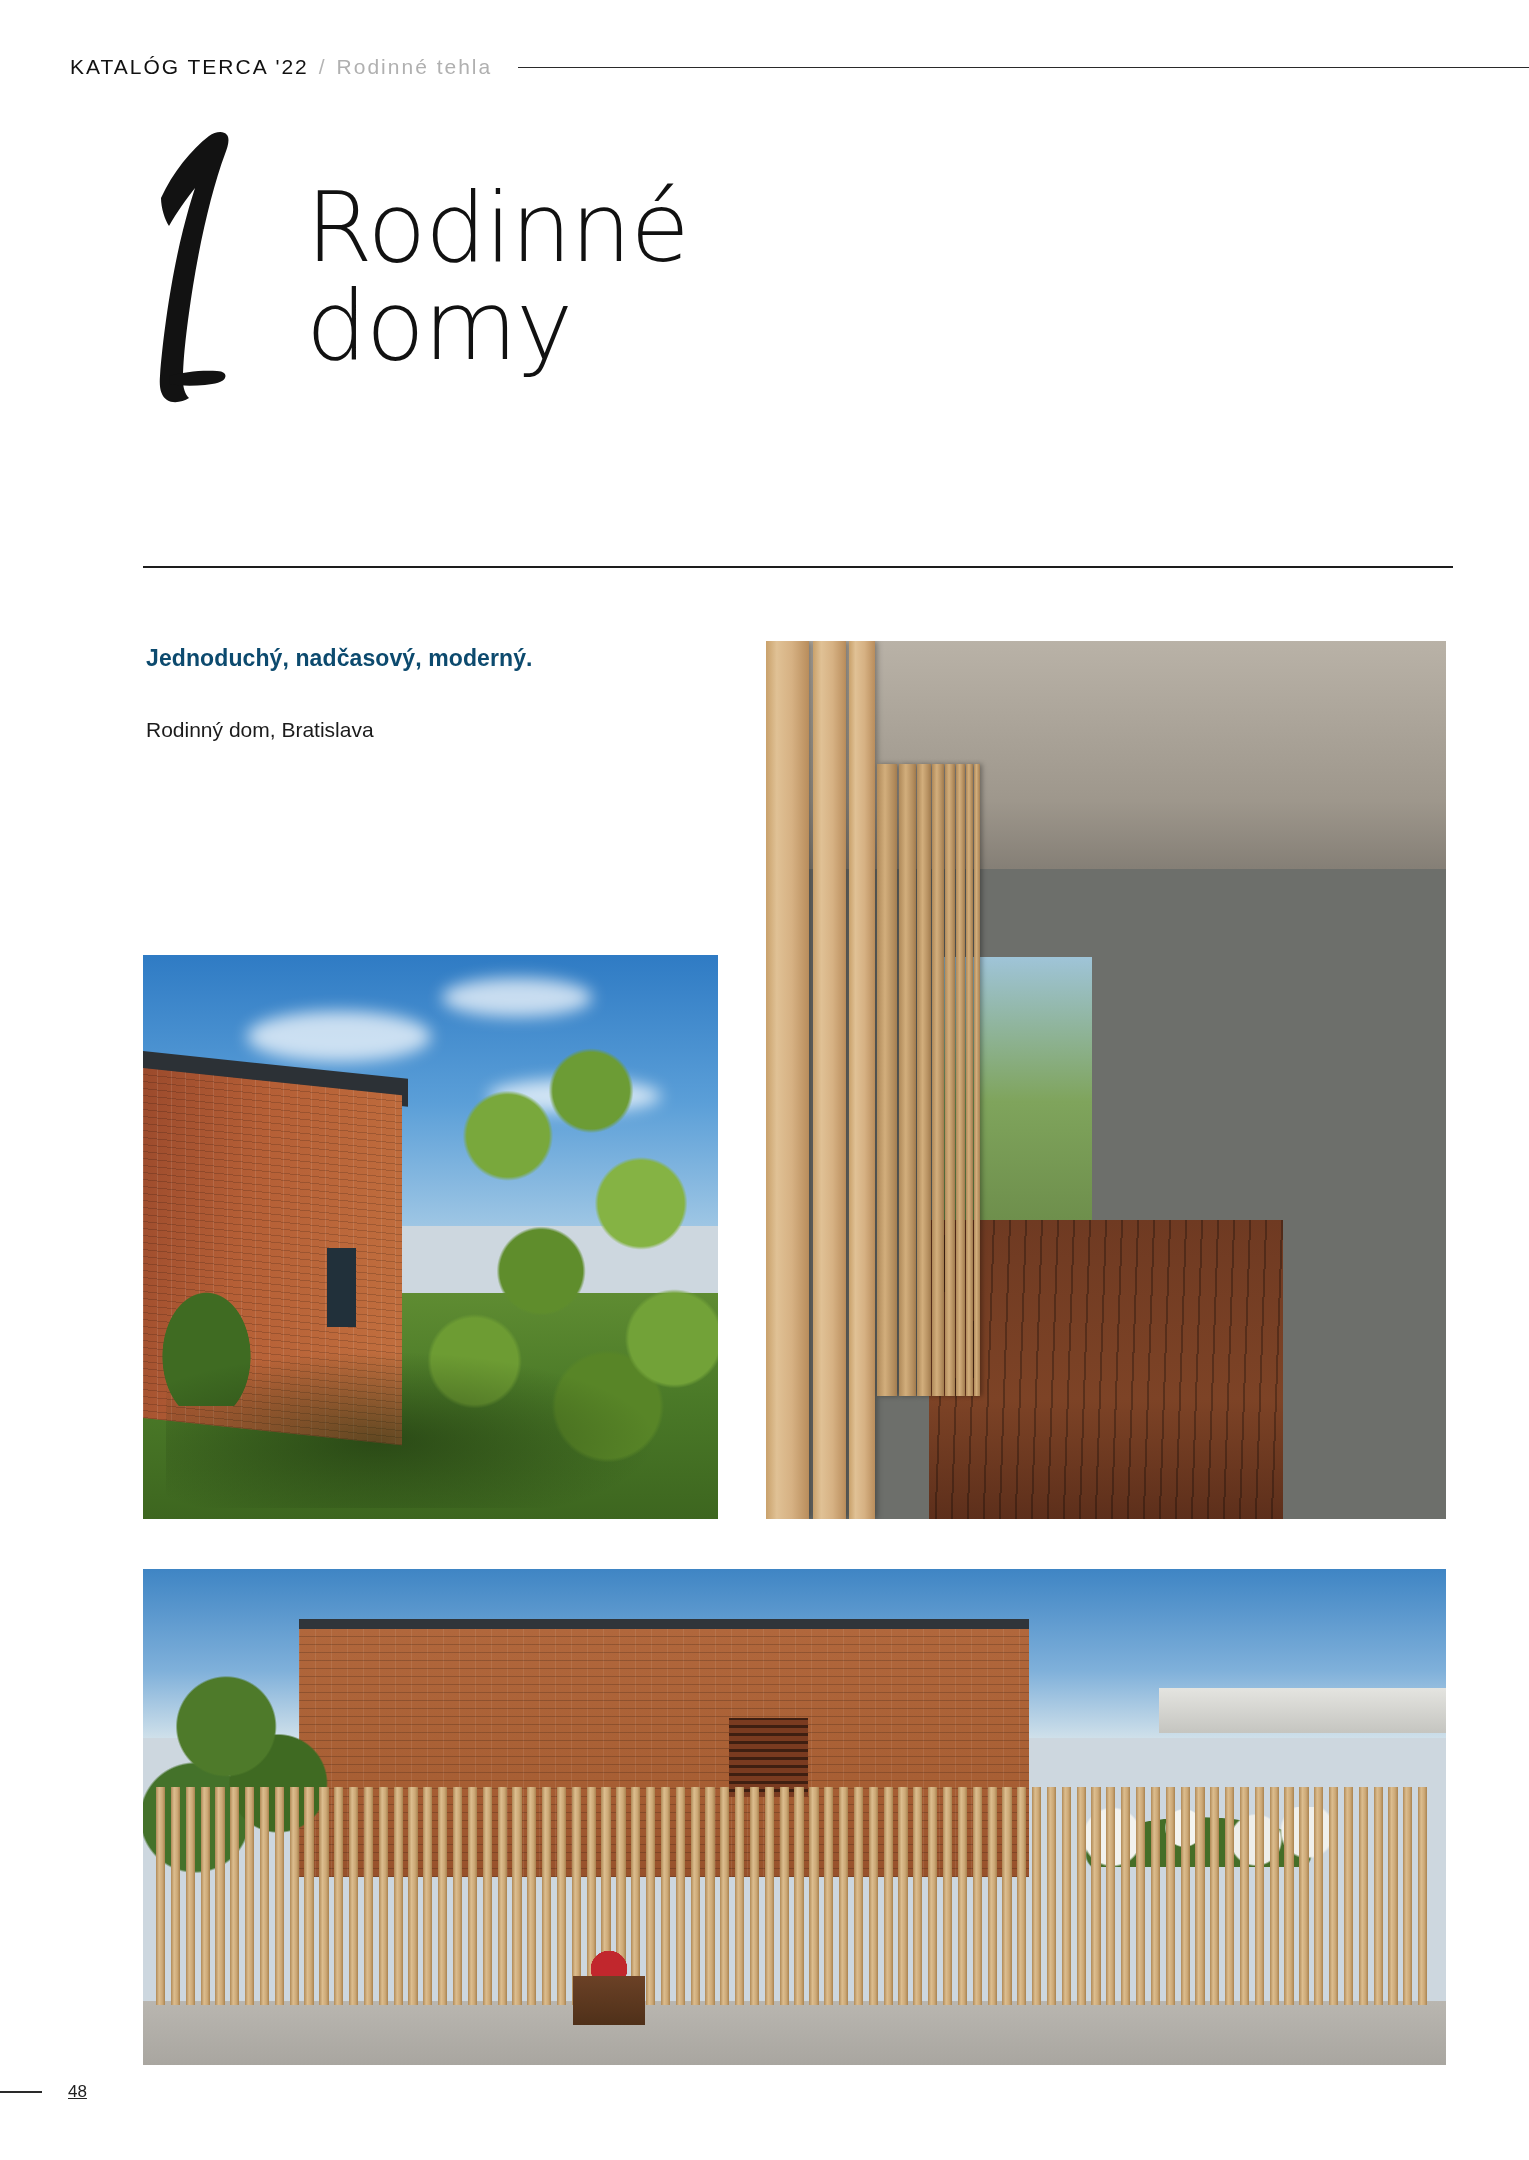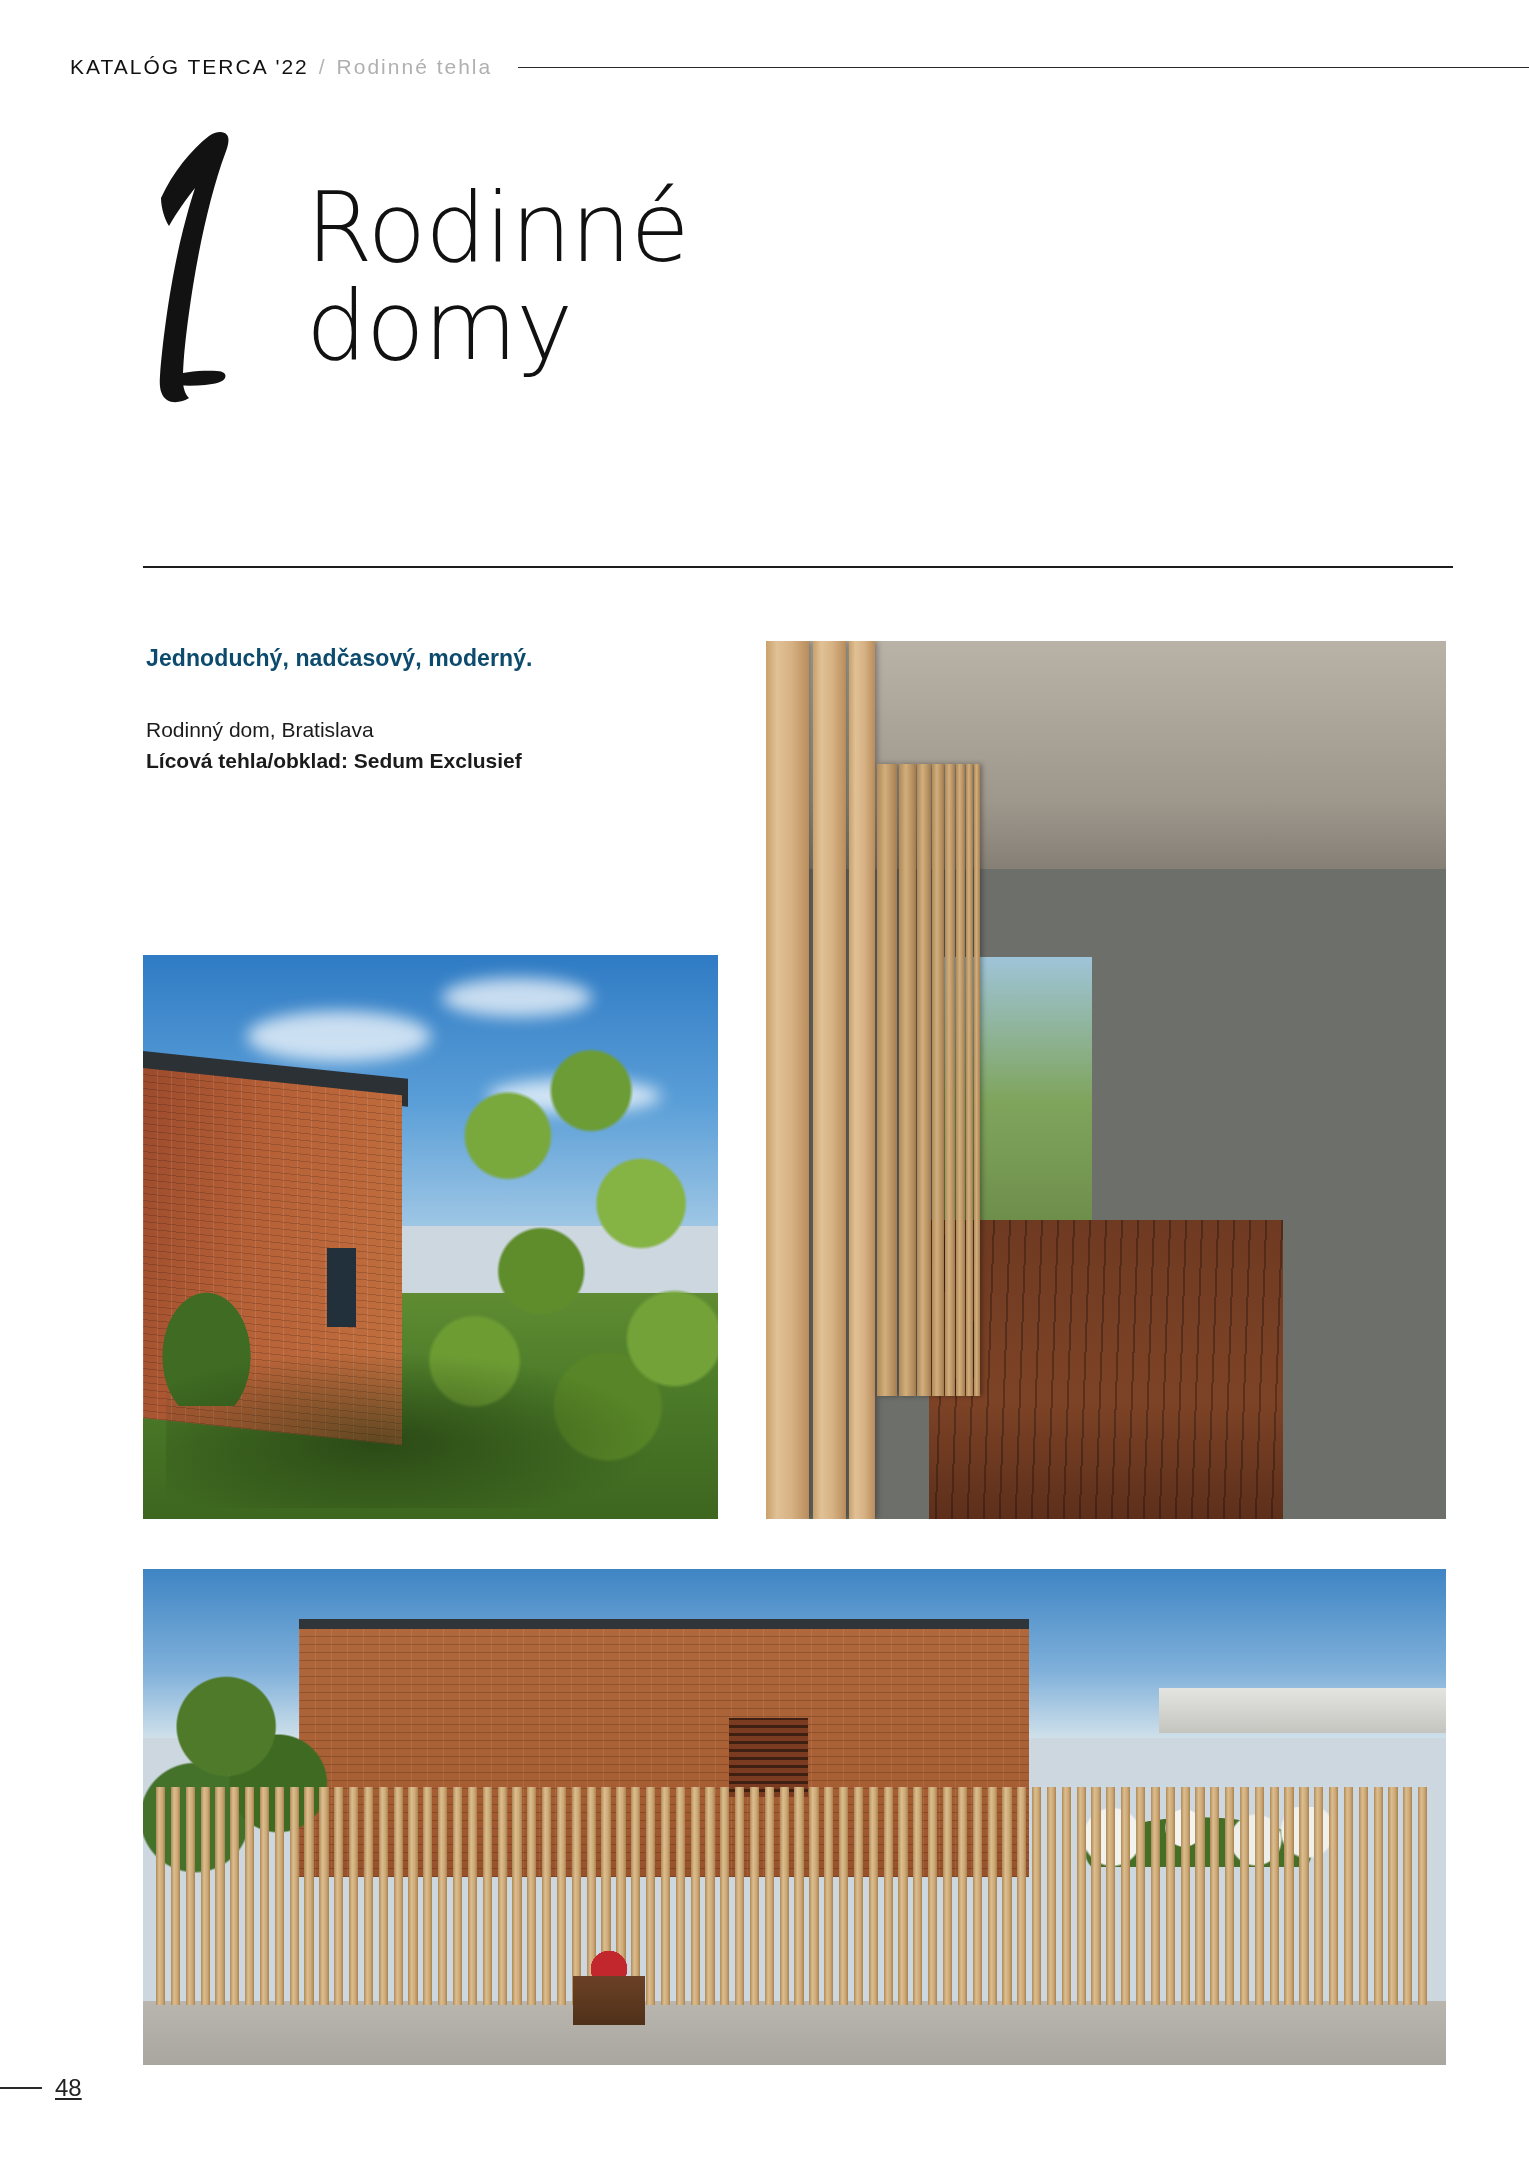--- a/index.html
+++ b/index.html
@@ -138,22 +138,22 @@
     bottom: 58px;
     display: flex;
     align-items: center;
   }
   .footer-rule {
     width: 42px;
     height: 2px;
     background: #2a2a2a;
   }
   .footer-page {
-    margin-left: 13px;
-    font-size: 24px;
+    margin-left: 26px;
+    font-size: 17px;
     color: #222;
     text-decoration: underline;
   }
 
   
 
   
   .gp-sky {
     position: absolute; left: 0; top: 0; width: 100%; height: 48%;
     background: linear-gradient(180deg, #2f7bc4 0%, #5b9fd8 55%, #9ec6e4 100%);
@@ -321,21 +321,20 @@
     <span>Rodinné</span>
     <span>domy</span>
   </div>
 </div>
 <div class="title-rule"></div>
 
 <div class="caption-block">
   <p class="caption-lead">Jednoduchý, nadčasový, moderný.</p>
   <div class="caption-lines">
     <div>Rodinný dom, Bratislava</div>
-    <div class="bold">Lícová tehla/obklad: Sedum Exclusief</div>
   </div>
 </div>
 
 <div class="photo" id="photo-garden">
   <div class="inner">
     <div class="gp-sky"></div>
     <div class="gp-cloud" style="left:18%;top:10%;width:32%;height:9%;"></div>
     <div class="gp-cloud" style="left:52%;top:4%;width:26%;height:7%;"></div>
     <div class="gp-cloud" style="left:60%;top:22%;width:30%;height:6%;"></div>
     <div class="gp-grass"></div>

